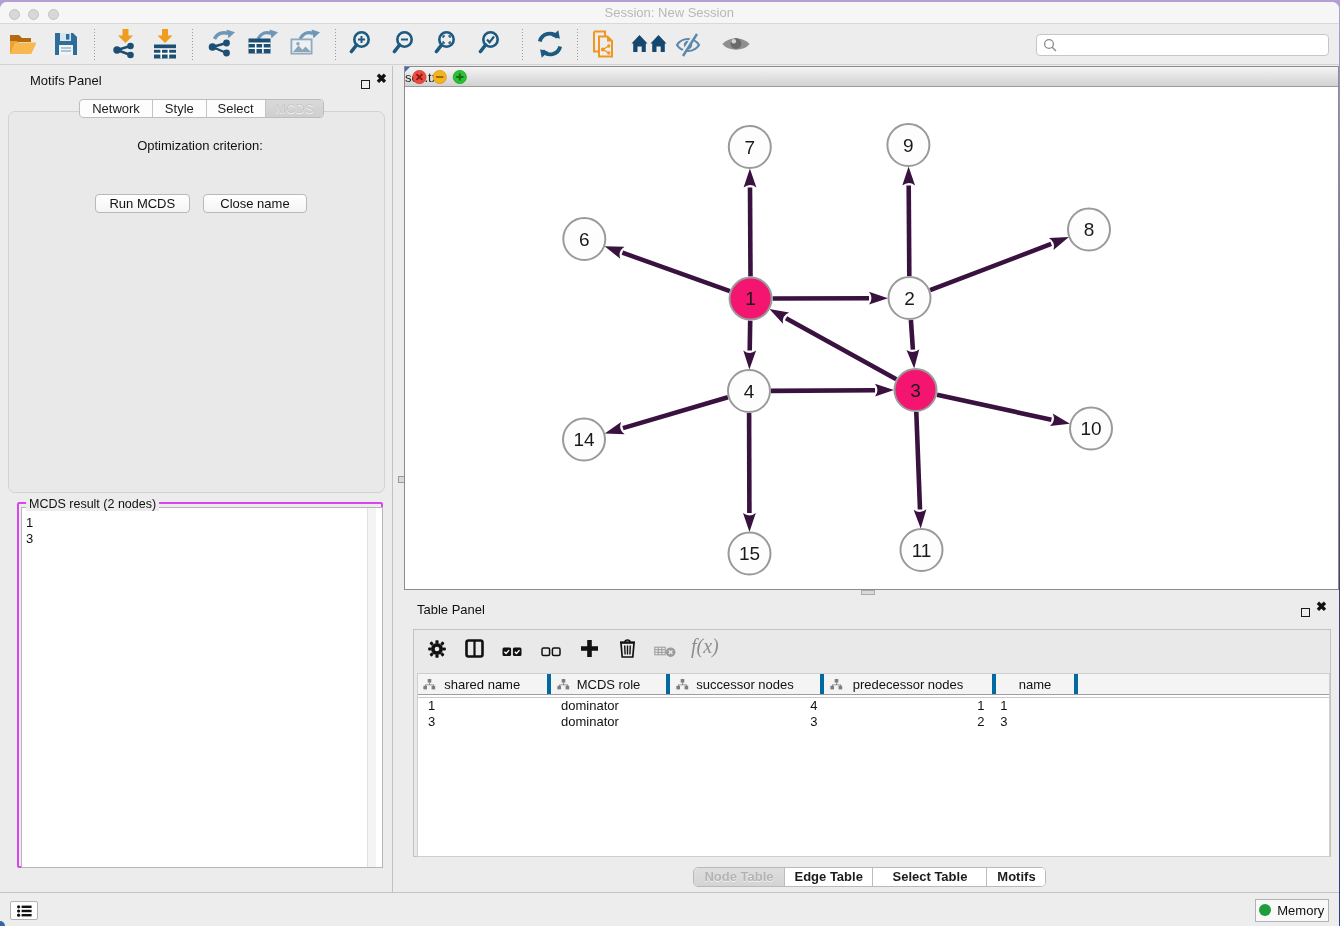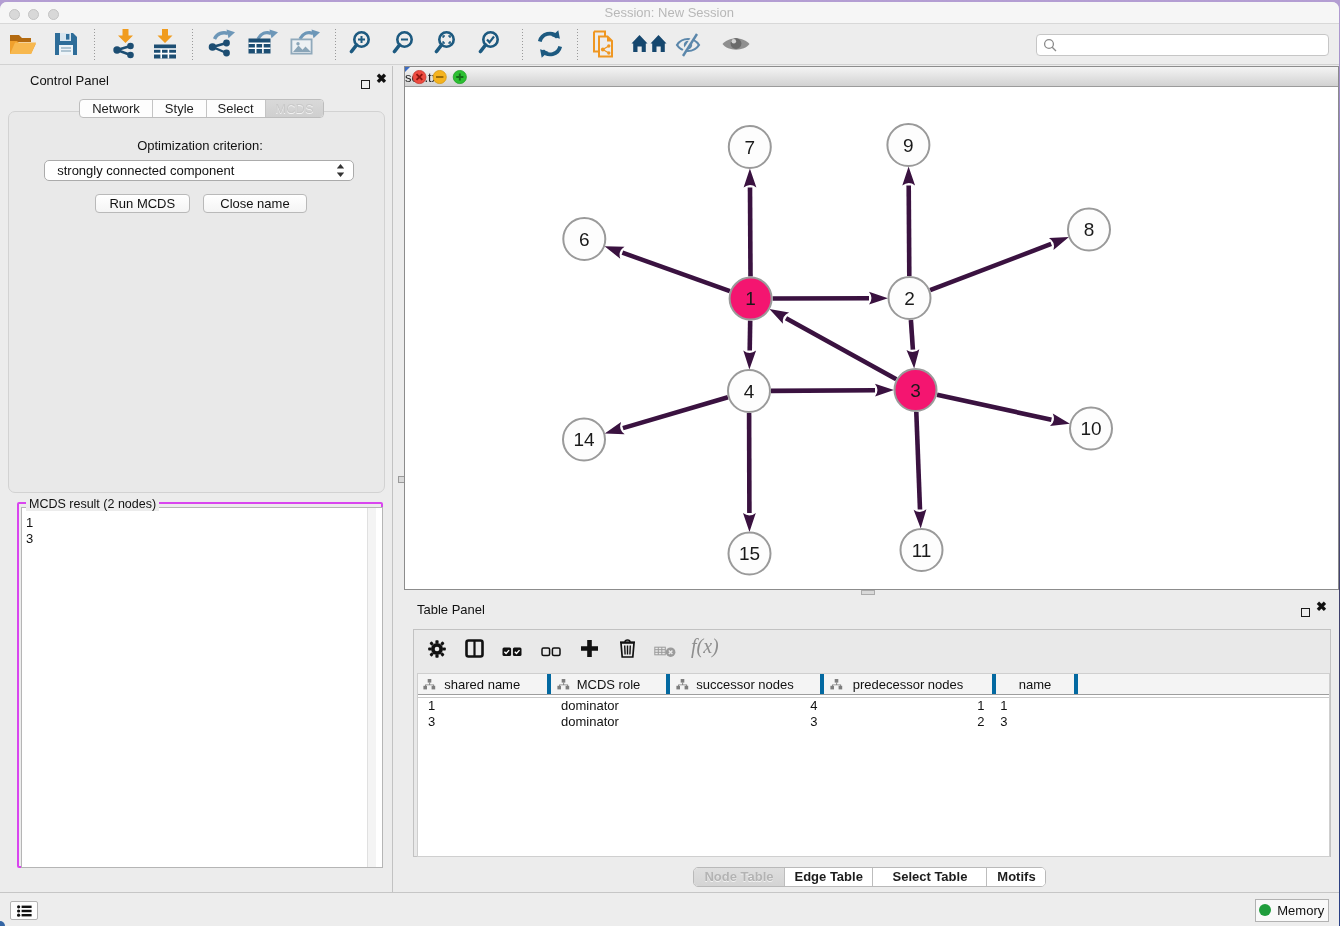--- a/index.html
+++ b/index.html
@@ -184,38 +184,31 @@
 <div class="sep" style="left:335px"></div>
 <div class="sep" style="left:521.6px"></div>
 <div class="sep" style="left:577.4px"></div>
 <div class="a" style="left:1036px;top:10px;width:293px;height:22px;background:#fff;border:1px solid #c6c6c6;border-radius:4px">
 <svg width="15" height="15" viewBox="0 0 15 15" style="position:absolute;left:6px;top:3px">
           <circle cx="6" cy="6" r="4.4" fill="none" stroke="#8a8a8a" stroke-width="1.3"></circle>
           <path d="M9.2 9.2 L13 13" stroke="#8a8a8a" stroke-width="1.3"></path>
         </svg>
 </div>
 </div>
-<div class="a phead" style="left:30px;top:71px">Control Panel</div>
+<div class="a phead" style="left:30px;top:71px">Motifs Panel</div>
 <div class="a" style="left:361px;top:73px"><span class="fbox"></span></div>
 <div class="a xico" style="left:376px;top:72px;font-size:13px">✖</div>
 <div class="a" style="left:8px;top:109px;width:377px;height:382px;background:#e9e9e9;border:1px solid #d2d2d2;border-radius:7px"></div>
 <div class="tabstrip" style="left:79px;top:97px">
 <div class="tab" style="width:72px">Network</div>
 <div class="tab" style="width:53.6px">Style</div>
 <div class="tab" style="width:59.1px">Select</div>
 <div class="tab tabsel" style="width:58.5px">MCDS</div>
 </div>
 <div class="a" style="left:8px;top:136px;width:384px;text-align:center;font-size:13px;color:#111">Optimization criterion:</div>
-<div class="a" style="left:44.2px;top:158px;width:309.5px;height:21px;background:#fff;border:1px solid #ababab;border-radius:5px">
-<div class="a" style="left:12px;top:2.5px;font-size:13px;color:#111">strongly connected component</div>
-<svg width="9" height="13" viewBox="0 0 9 13" style="position:absolute;right:8px;top:3.5px">
-        <path d="M4.5 0 L8.2 4.6 H0.8 z" fill="#333"></path>
-        <path d="M4.5 13 L8.2 8.4 H0.8 z" fill="#333"></path>
-      </svg>
-</div>
 <div class="btn" style="left:95px;top:192px;width:94.6px;height:19px">Run MCDS</div>
 <div class="btn" style="left:203px;top:192px;width:103.9px;height:19px">Close name</div>
 <div class="a" style="left:17px;top:500.7px;width:366px;height:366px;border:2px solid #d946ef;border-radius:2px">
 <div class="a" style="left:7px;top:-7px;background:#ececec;padding:0 3px;font-size:12.5px;color:#111;z-index:3">MCDS result (2 nodes)</div>
 <div class="a" style="left:2px;top:2.5px;width:362px;height:361px;background:#fff;border:1px solid #b5b5b5">
 <div class="a" style="left:345px;top:0;width:9px;height:359px;background:#f4f4f4;border-left:1px solid #e0e0e0"></div>
 <div style="padding:7px 0 0 4px;font-size:13px;line-height:16px;color:#111">1<br>3</div>
 </div>
 </div>
 <div class="a" style="left:392px;top:64px;width:1px;height:826px;background:#c2c2c2"></div>

